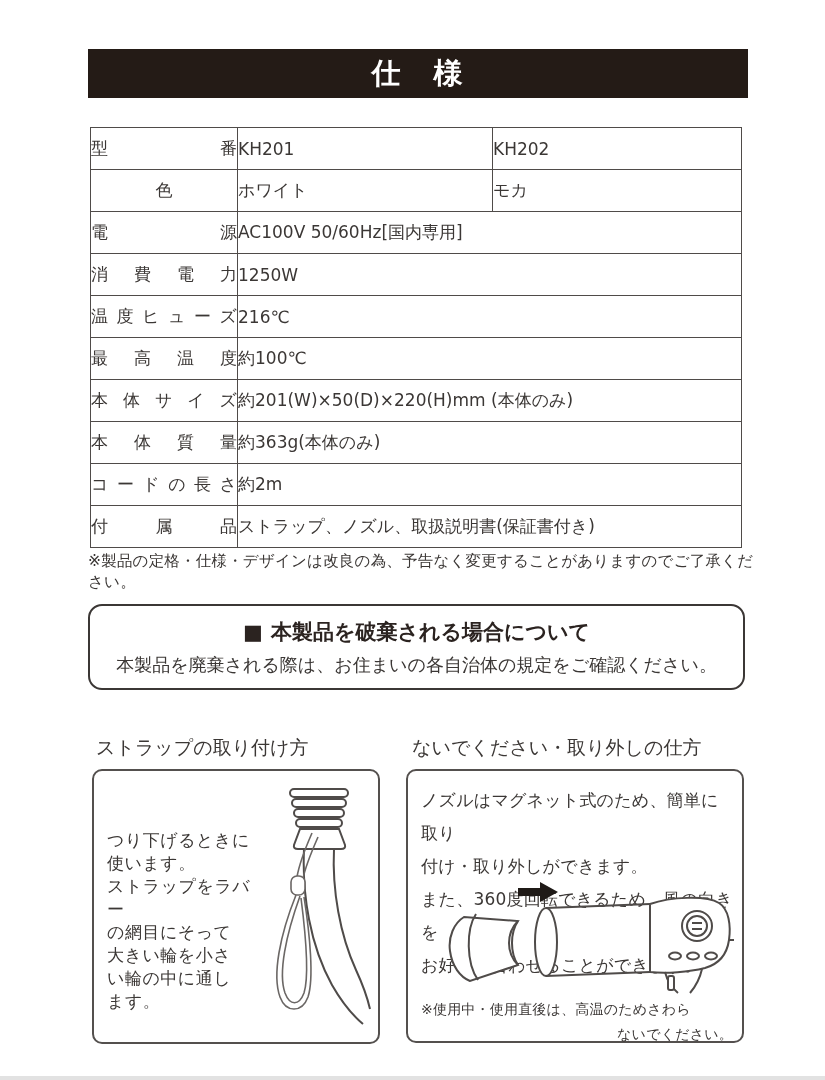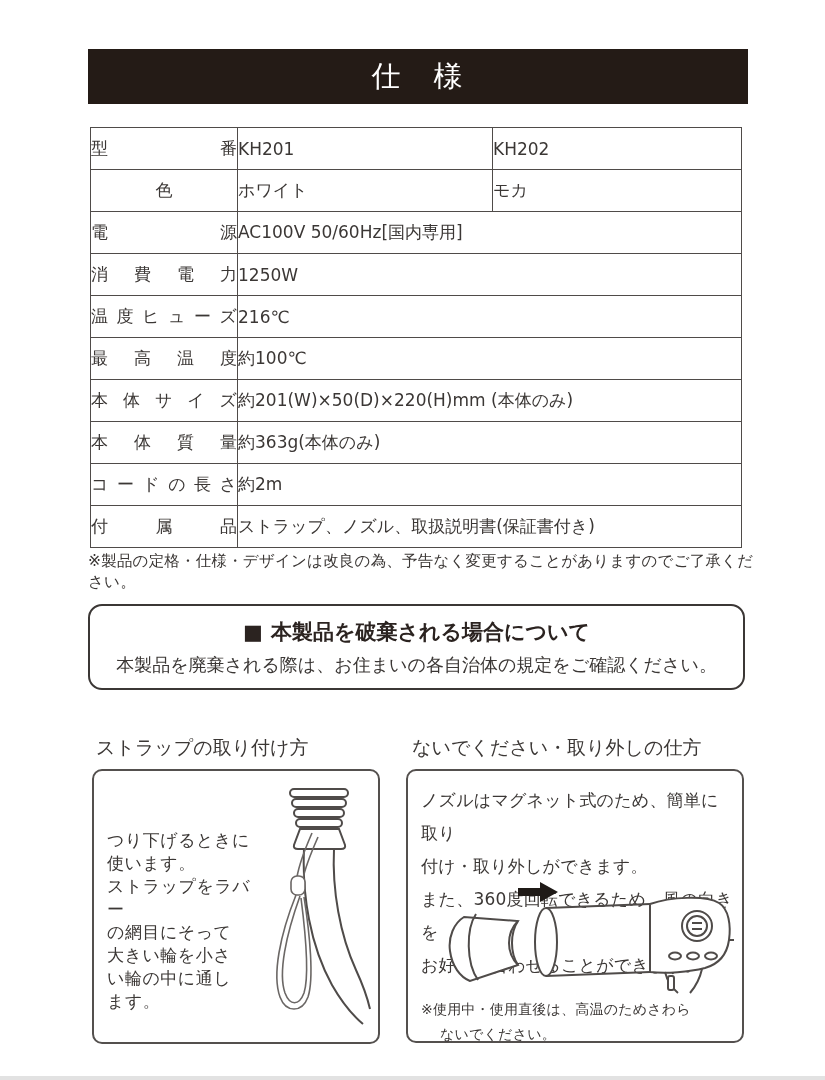--- a/index.html
+++ b/index.html
@@ -2,24 +2,24 @@
 <html><head>
 <meta charset="utf-8">
 <style>
   html,body { margin:0; padding:0; background:#ffffff; }
   .page {
     position:relative; width:825px; height:1080px; background:#ffffff;
     font-family:"DejaVu Sans", sans-serif; color:#3b3735; overflow:hidden;
   }
   
   .header-bar {
-    position:absolute; left:88px; top:49px; width:660px; height:55px;
+    position:absolute; left:88px; top:49px; width:660px; height:49px;
     background:#241b16; color:#ffffff;
     display:flex; align-items:center; justify-content:center;
-    font-size:29px; font-weight:normal; letter-spacing:2px;
+    font-size:29px; font-weight:bold; letter-spacing:2px;
   }
   
   table.spec {
     position:absolute; left:90px; top:127px; width:651px;
     border-collapse:collapse; table-layout:fixed;
   }
   table.spec td {
     border:1px solid #4f4b49; height:41px; vertical-align:middle;
     font-size:17px; color:#3b3735; padding:0;
   }
@@ -58,21 +58,21 @@
   .strap-art { position:absolute; left:172px; top:14px; }
   .nozzle-text {
     position:absolute; left:13px; top:13px; width:312px;
     font-size:17px; line-height:33px; letter-spacing:0.2px;
   }
   .nozzle-art { position:absolute; left:10px; top:110px; }
   .nozzle-note {
     position:absolute; left:13px; top:226px; width:312px;
     font-size:14px; line-height:25px; letter-spacing:0.2px;
   }
-  .nozzle-note .indent { padding-left:19px; }
+  .nozzle-note .indent { padding-left:19px;text-align:right; }
   
   .bottom-edge {
     position:absolute; left:0; top:1076px; width:825px; height:4px;
     background:#e2e2e2;
   }
   svg .ln { stroke:#4f4b49; stroke-width:2; fill:none; }
   svg .shp { stroke:#4f4b49; stroke-width:2; fill:#ffffff; }
   svg .thin { stroke:#6b6765; stroke-width:1.6; fill:none; }
   svg .thinshp { stroke:#6b6765; stroke-width:1.6; fill:#ffffff; }
 </style>

